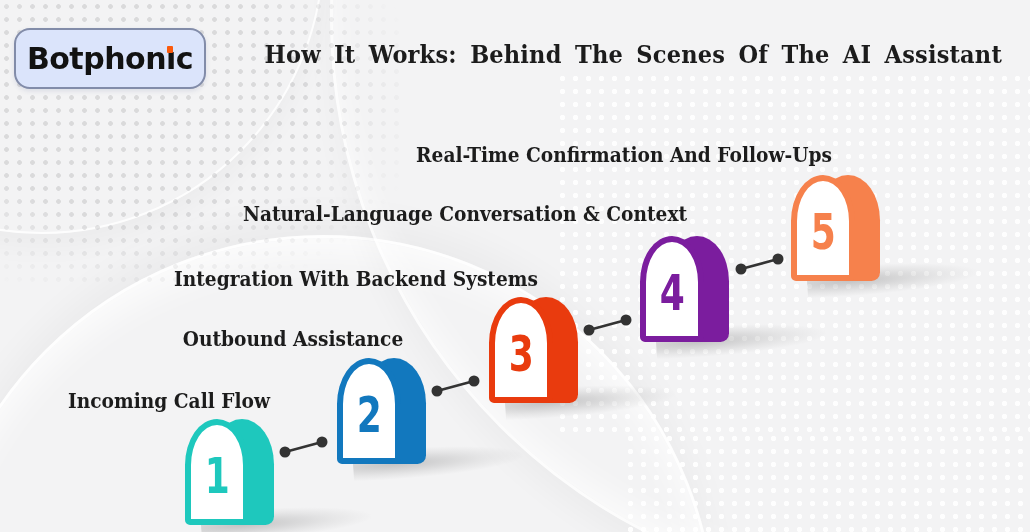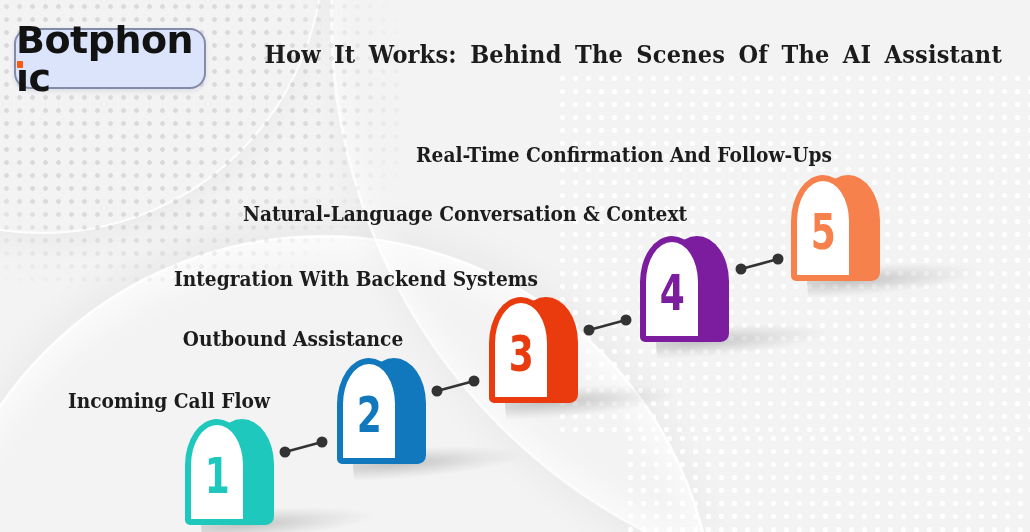--- a/index.html
+++ b/index.html
@@ -43,21 +43,21 @@
     box-shadow:0 14px 26px rgba(0,0,0,.03);
   }
   
   .logo{
     position:absolute;left:14px;top:28px;width:188px;height:57px;
     border-radius:16px;border:2px solid #828ca9;
     display:flex;align-items:center;justify-content:center;
     box-shadow:0 2px 5px rgba(40,60,120,.12);
   }
   .logo-text{
-    font-family:"DejaVu Sans",sans-serif;font-weight:bold;font-size:38px;
+    font-family:"DejaVu Sans",sans-serif;font-weight:bold;font-size:30px;
     letter-spacing:-0.5px;line-height:1;
   }
   .dotless-i{position:relative;display:inline-block;}
   .i-dot{position:absolute;left:1px;top:2px;width:6px;height:7px;border-radius:1px;}
   
   .title{
     position:absolute;left:225px;top:40px;width:790px;text-align:center;
     font-family:"DejaVu Serif","Liberation Serif",serif;font-weight:bold;
     font-size:25px;letter-spacing:.2px;word-spacing:6px;white-space:nowrap;
     transform:scaleX(.9);transform-origin:center;

